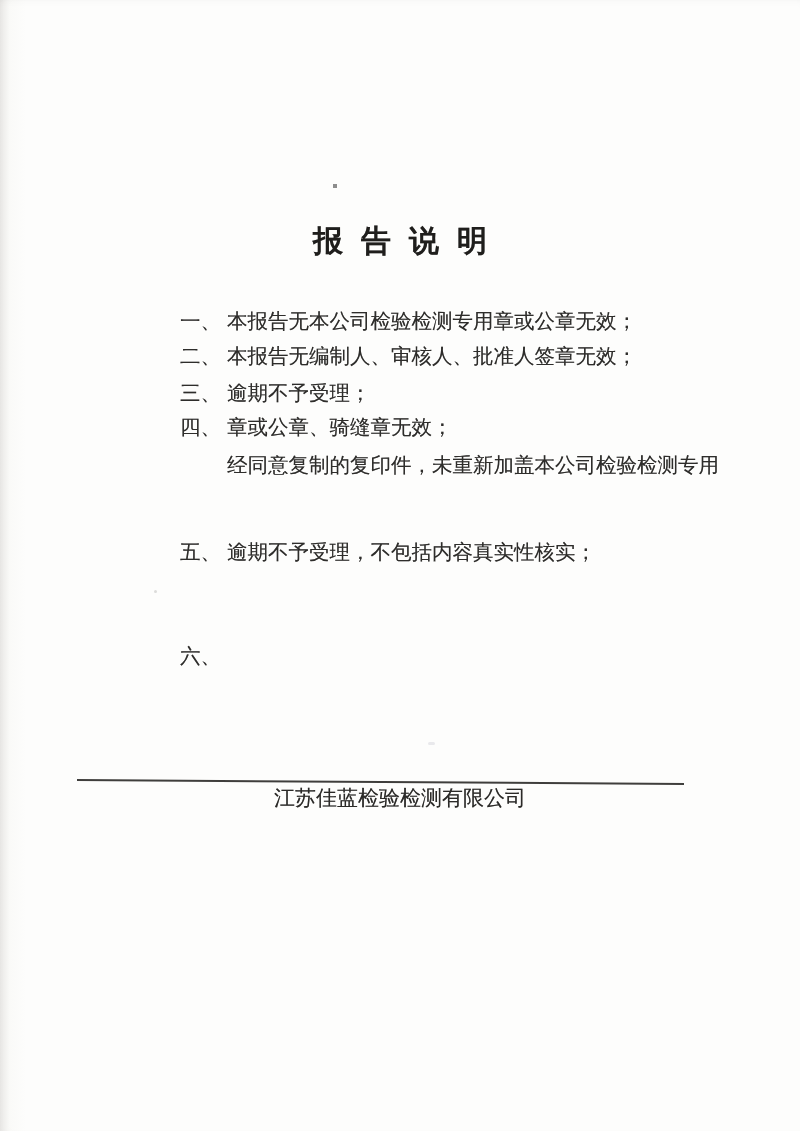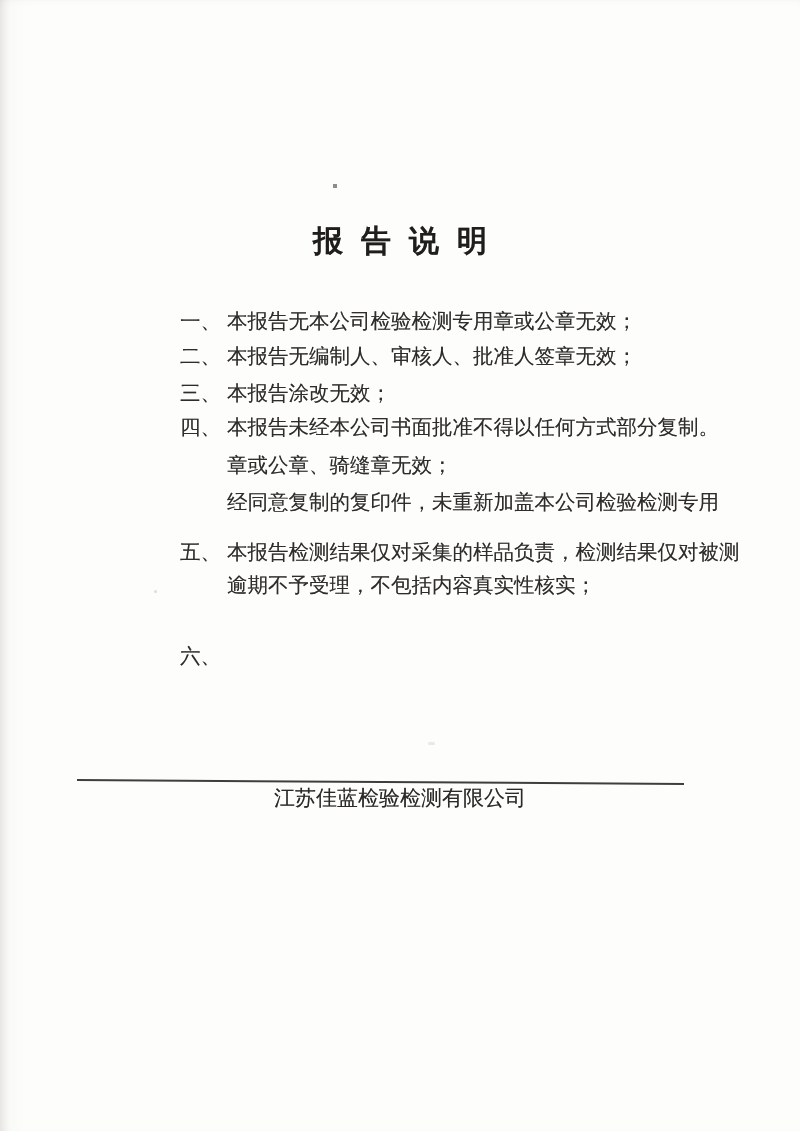--- a/index.html
+++ b/index.html
@@ -131,35 +131,33 @@
       </div>
       <div class="note-item item-2">
         <span class="note-num">二、</span>
         <div>
           <div class="note-line">本报告无编制人、审核人、批准人签章无效；</div>
         </div>
       </div>
       <div class="note-item item-3">
         <span class="note-num">三、</span>
         <div>
-          <div class="note-line">本报告涂改无效；</div>
+          <div class="note-line">逾期不予受理；</div>
         </div>
       </div>
       <div class="note-item item-4">
         <span class="note-num">四、</span>
         <div>
-          <div class="note-line">本报告未经本公司书面批准不得以任何方式部分复制。</div>
           <div class="note-line">章或公章、骑缝章无效；</div>
           <div class="note-line">经同意复制的复印件，未重新加盖本公司检验检测专用</div>
         </div>
       </div>
       <div class="note-item item-5">
         <span class="note-num">五、</span>
         <div>
-          <div class="note-line">本报告检测结果仅对采集的样品负责，检测结果仅对被测</div>
           <div class="note-line">逾期不予受理，不包括内容真实性核实；</div>
         </div>
       </div>
       <div class="note-item item-6">
         <span class="note-num">六、</span>
         <div>
         </div>
       </div>
     </div>
 

